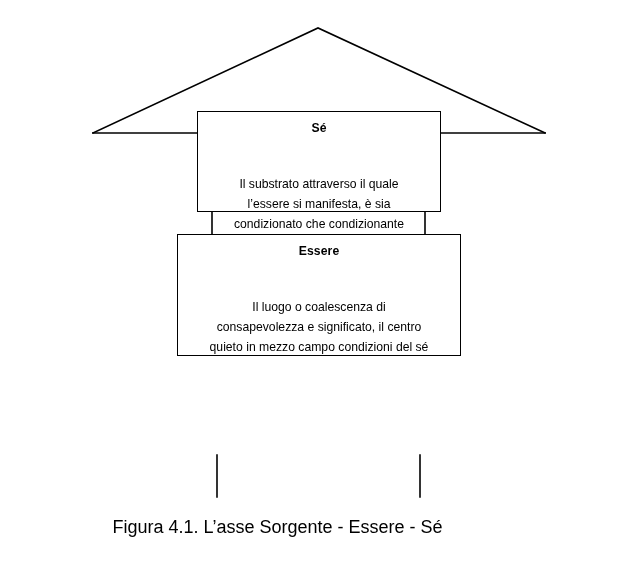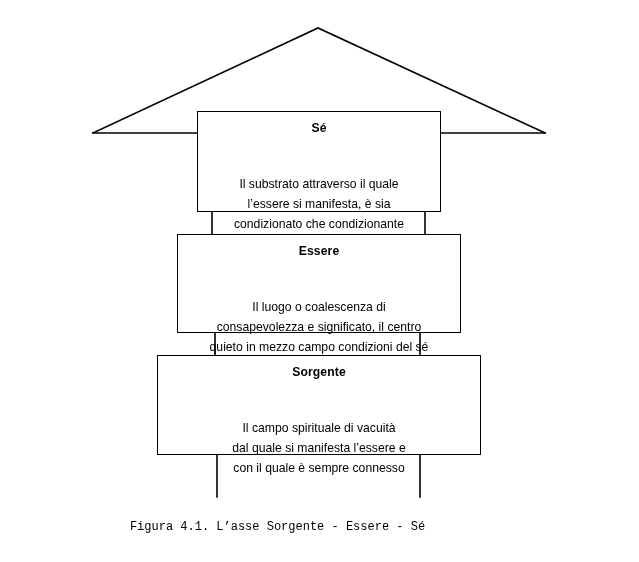--- a/index.html
+++ b/index.html
@@ -42,31 +42,30 @@
     letter-spacing: 0.1px;
   }
   .node-desc {
     display: block;
     font-size: 12.2px;
     line-height: 20px;
     white-space: pre-line;
     margin-top: 36px;
   }
   #box-se   { left: 197px; top: 111px; width: 244px; height: 101px; }
-  #box-essere { left: 177px; top: 234px; width: 284px; height: 99px; }
+  #box-essere { left: 177px; top: 234px; width: 284px; height: 122px; }
   #box-sorgente { left: 157px; top: 355px; width: 324px; height: 100px; }
   #caption {
     position: absolute;
     left: 0;
     top: 519px;
     width: 555px;
     text-align: center;
-    font-size: 12px;
+    font-size: 18px;
     line-height: 16px;
-    font-family: Liberation Mono, monospace;
   }
 </style>
 </head>
 <body>
 
 <div id="figure">
 
   <svg id="diagram-svg" viewBox="0 0 639 562">
     <g fill="none" stroke="#000000" stroke-width="1.6" stroke-linecap="square">
 
@@ -91,22 +90,16 @@
 condizionato che condizionante</span>
   </div>
 
   <div class="node-box" id="box-essere">
     <span class="node-title">Essere</span>
     <span class="node-desc">Il luogo o coalescenza di
 consapevolezza e significato, il centro
 quieto in mezzo campo condizioni del sé</span>
   </div>
 
-  <div class="node-box" id="box-sorgente">
-    <span class="node-title">Sorgente</span>
-    <span class="node-desc">Il campo spirituale di vacuità
-dal quale si manifesta l’essere e
-con il quale è sempre connesso</span>
-  </div>
 
   <div id="caption">Figura 4.1. L’asse Sorgente - Essere - Sé</div>
 
 </div>
 
 </body></html>

